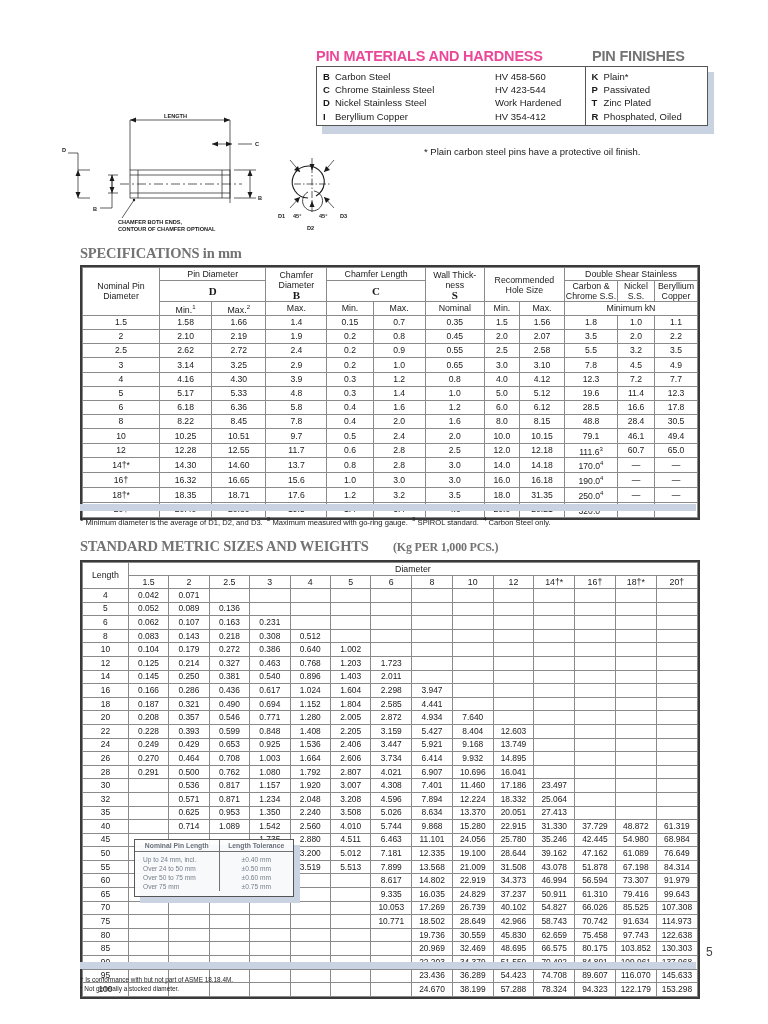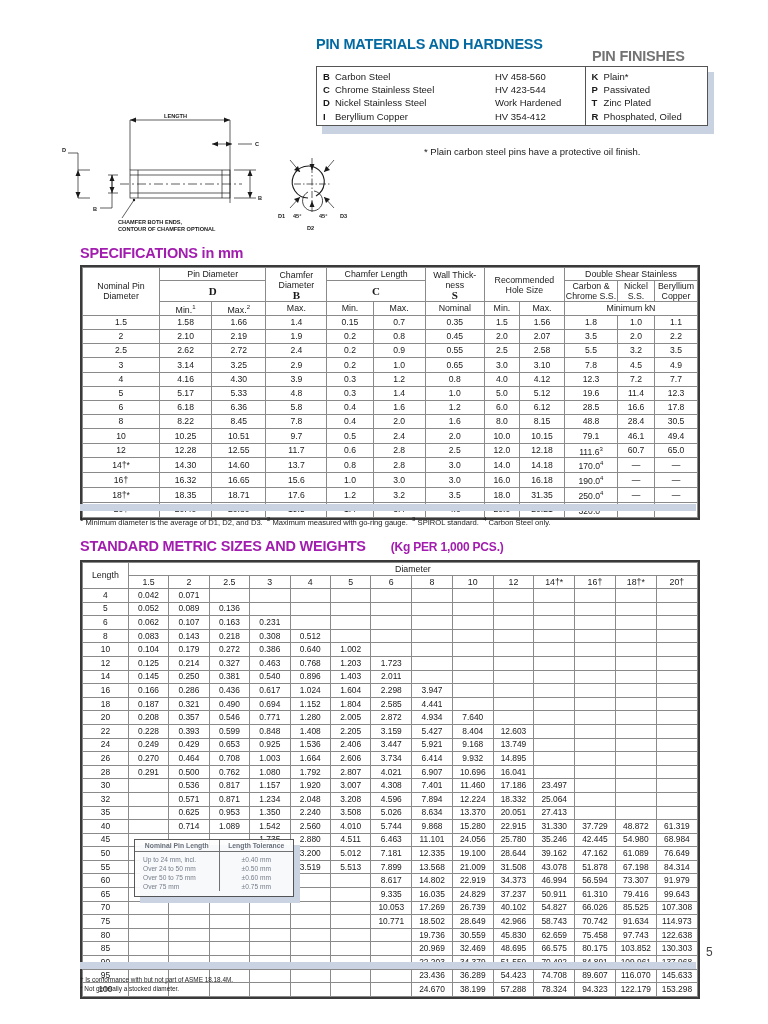--- a/index.html
+++ b/index.html
@@ -35,24 +35,24 @@
     font-weight: bold;
     color: #1f4e87;
     letter-spacing: -0.3px;
     line-height: 26px;
   }
 
   
   .mat-head {
     position: absolute;
     left: 316px;
-    top: 36px;
+    top: 48px;
     font-size: 14.5px;
     font-weight: bold;
-    color: #0369a1;
+    color: #ec4899;
     letter-spacing: -0.2px;
   }
   .fin-head {
     position: absolute;
     left: 592px;
     top: 48px;
     font-size: 14.5px;
     font-weight: bold;
     color: #737373;
     letter-spacing: -0.2px;
@@ -109,22 +109,23 @@
     left: 60px;
     top: 108px;
     width: 300px;
     height: 130px;
   }
 
   
   .sec-head {
     position: absolute;
     font-weight: bold;
-    color: #a21caf;
+    color: #737373;
     letter-spacing: -0.2px;
+    font-family: Liberation Serif, serif;
   }
   #specs-heading { left: 80px; top: 245px; font-size: 14.5px; }
   #weights-heading { left: 80px; top: 538px; font-size: 14.5px; }
   #weights-heading .sub { font-size: 12px; padding-left: 21px; }
 
   
   table.grid {
     position: absolute;
     border-collapse: collapse;
     font-size: 8.6px;

